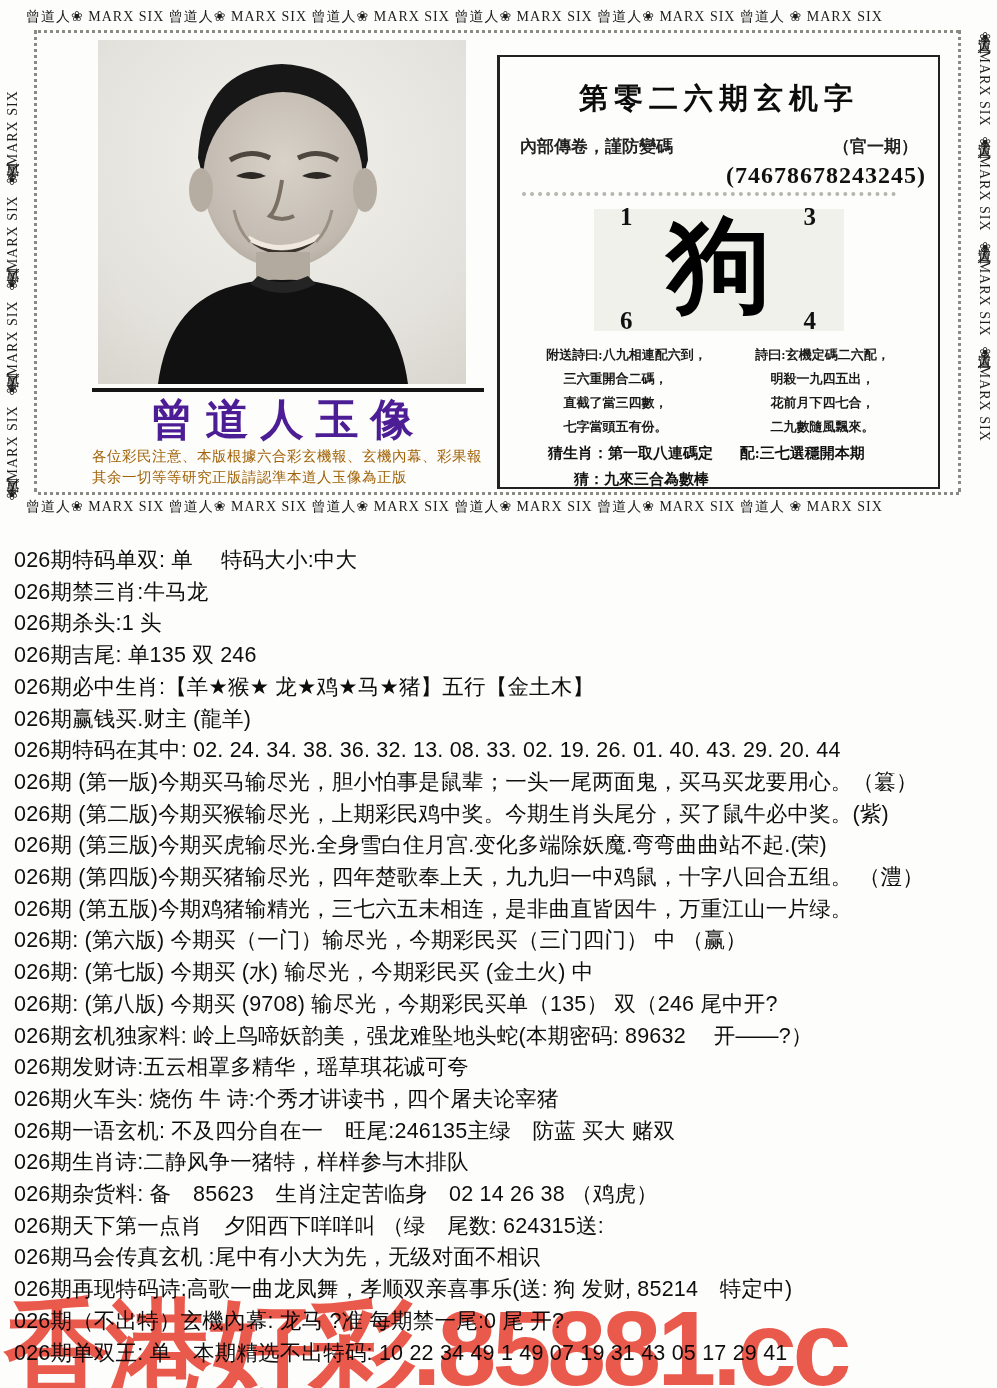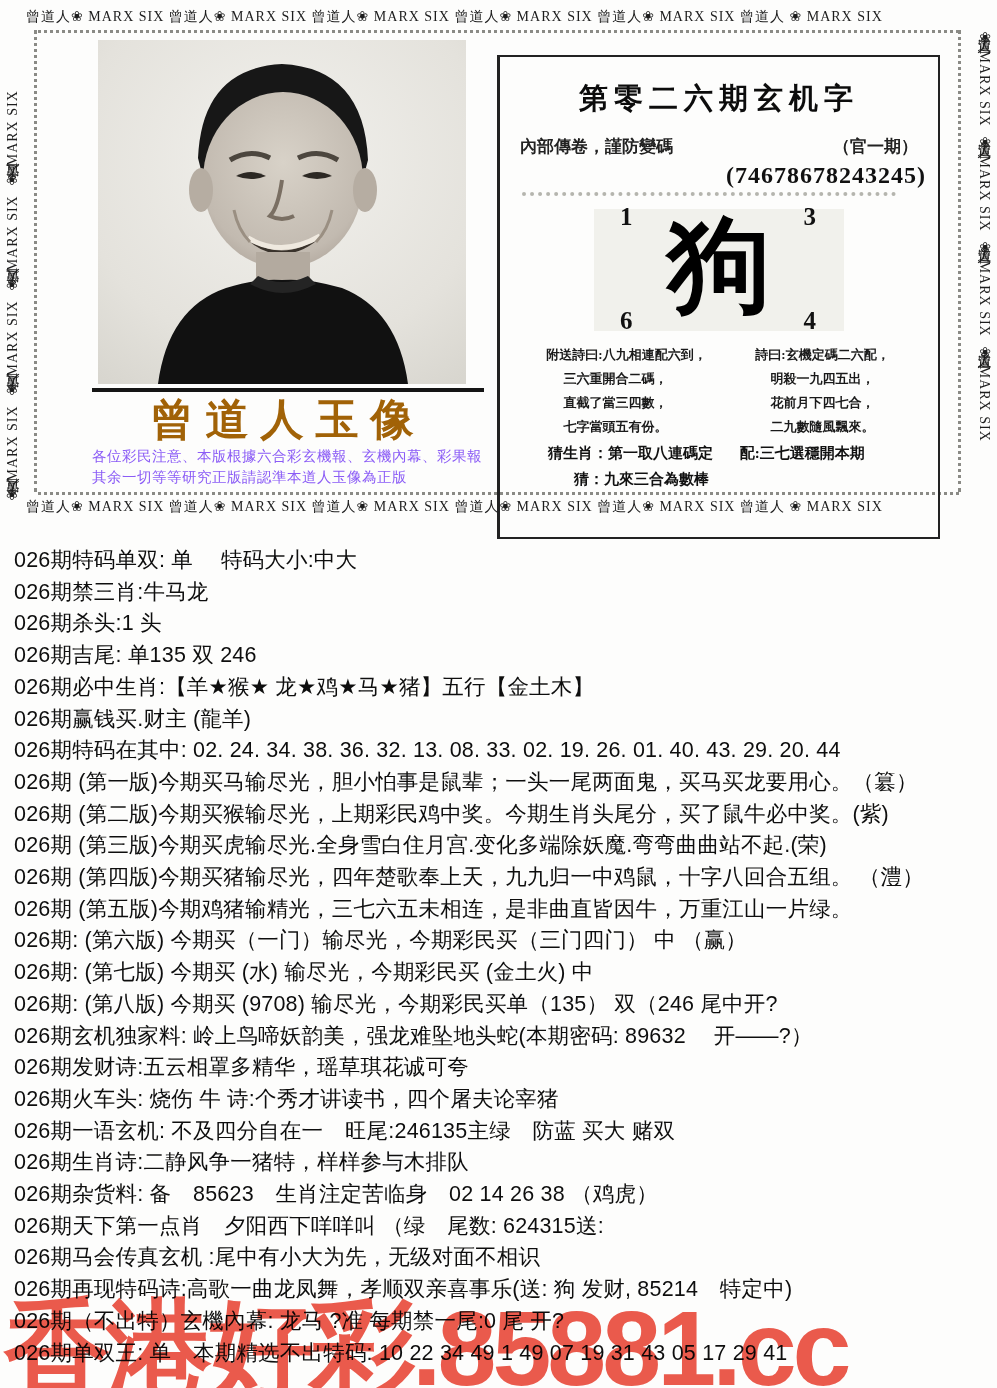--- a/index.html
+++ b/index.html
@@ -39,30 +39,30 @@
 
   
   .portrait{position:absolute;left:98px;top:40px;width:368px;height:344px;}
   .caption-block{
     position:absolute;left:92px;top:388px;width:392px;
     border-top:4px solid #151515;padding-top:2px;
   }
   .caption{
     font-family:"Liberation Serif","DejaVu Serif",serif;
     font-weight:bold;font-size:43px;letter-spacing:12px;
-    text-align:center;color:#a16207;line-height:52px;
+    text-align:center;color:#4c1d95;line-height:52px;
   }
   .caption-note{
     font-family:"Liberation Serif","DejaVu Serif",serif;
-    font-size:14.5px;line-height:21px;color:#8b5cf6;letter-spacing:.5px;
+    font-size:14.5px;line-height:21px;color:#a16207;letter-spacing:.5px;
   }
 
   
   .panel{
-    position:absolute;left:497px;top:55px;width:443px;height:484px;
+    position:absolute;left:497px;top:55px;width:443px;height:434px;
     border:2px solid #222;border-left:3px solid #222;
     box-sizing:border-box;padding:14px 12px 0 12px;
     font-family:"Liberation Serif","DejaVu Serif",serif;
   }
   .panel-title{
     text-align:center;font-size:29px;font-weight:bold;letter-spacing:6px;
     color:#0c0c0c;margin-top:8px;
   }
   .panel-subrow{display:flex;justify-content:space-between;margin-top:16px;padding:0 8px;
     font-size:17px;font-weight:bold;color:#222;}

